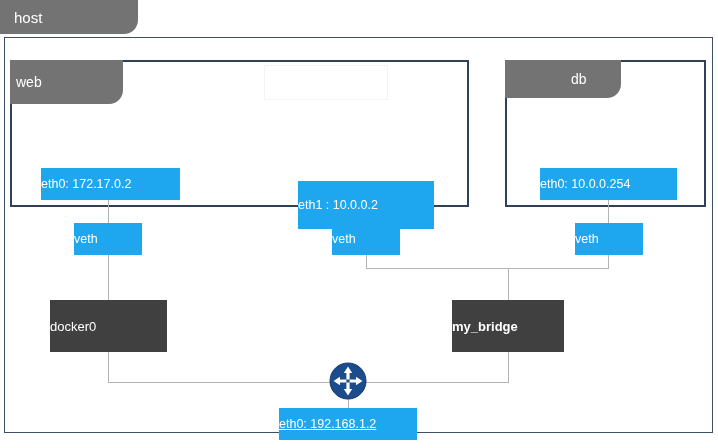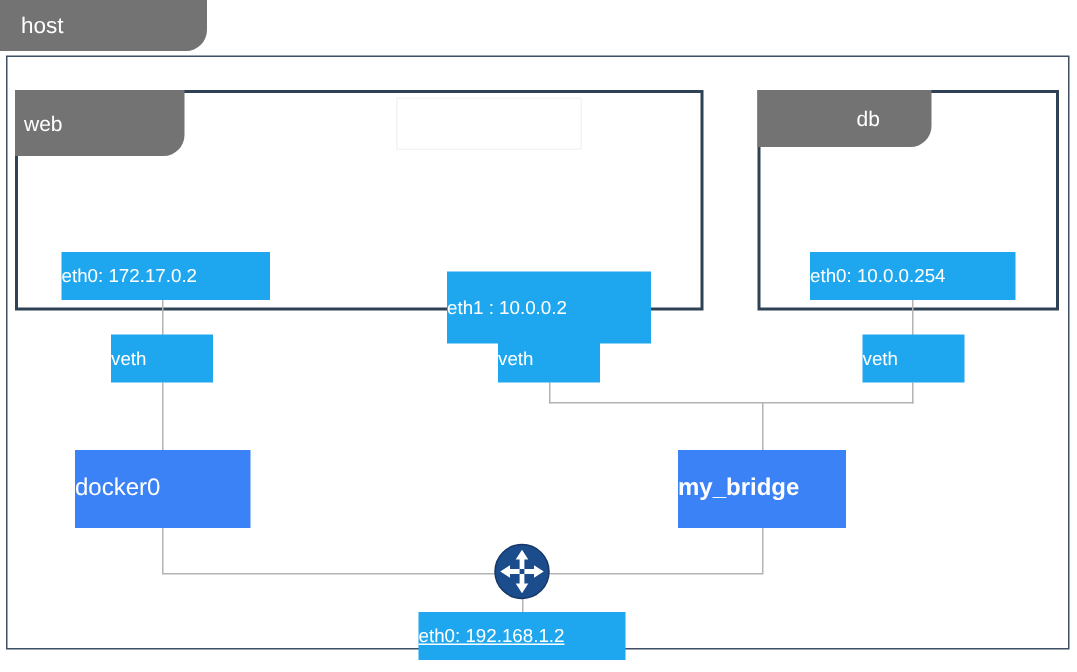--- a/index.html
+++ b/index.html
@@ -112,22 +112,22 @@
     justify-content: flex-start;
     color: #ffffff;
     font-size: 12.5px;
     line-height: 1;
     white-space: nowrap;
   }
   .iface {
     background: #1ea7ef;
   }
   .bridge {
-    background: #3b82f6;
-    font-size: 16px;
+    background: #404040;
+    font-size: 13px;
   }
 
   
   #router-icon {
     position: absolute;
     left: 329px;
     top: 362px;
     width: 38px;
     height: 38px;
   }

